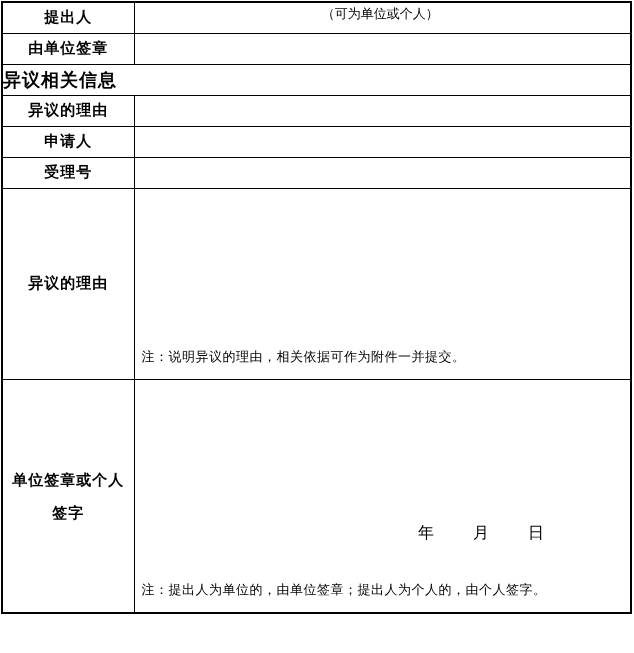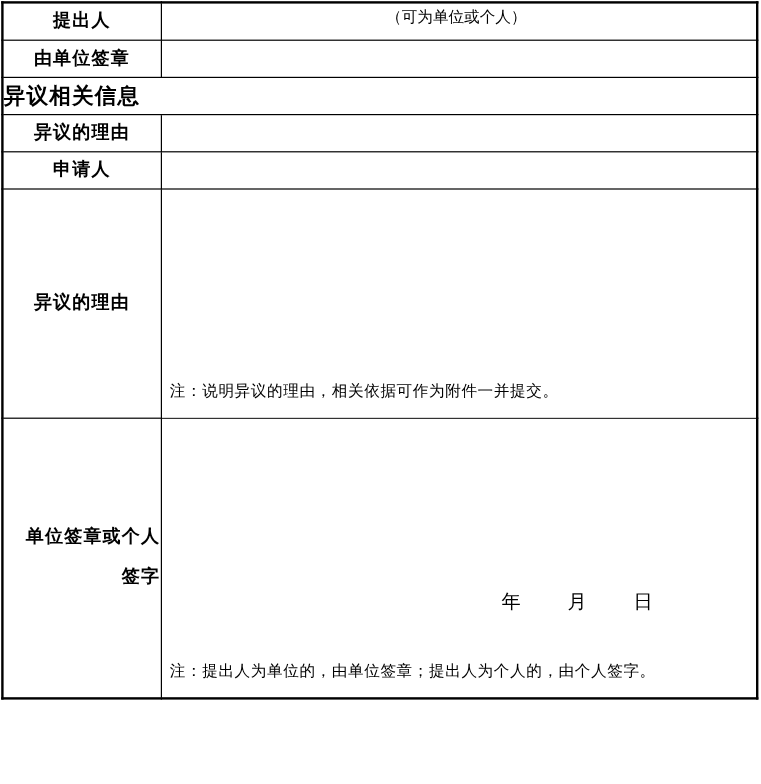--- a/index.html
+++ b/index.html
@@ -72,22 +72,21 @@
     left: 7px;
     bottom: 13px;
     font-family: "Liberation Serif", serif;
     font-size: 13px;
     white-space: nowrap;
     letter-spacing: 0.5px;
   }
   .sign-label-line {
     display: block;
     line-height: 33px;
-    text-align: right;
-    font-family: Liberation Serif, serif;
+    text-align: center;
   }
   .date-line {
     position: absolute;
     top: 143px;
     right: 86px;
     display: flex;
     gap: 39px;
     font-family: "Liberation Serif", serif;
     font-size: 16px;
   }
@@ -116,20 +115,24 @@
         <td class="header-cell" colspan="2">异议相关信息</td>
       </tr>
       <tr class="r-std">
         <td class="label-cell">异议的理由</td>
         <td class="value-cell"></td>
       </tr>
       <tr class="r-std">
         <td class="label-cell">申请人</td>
         <td class="value-cell"></td>
       </tr>
+      <tr class="r-std">
+        <td class="label-cell">受理号</td>
+        <td class="value-cell"></td>
+      </tr>
       <tr class="r-reason">
         <td class="label-cell">异议的理由</td>
         <td class="value-cell rel-cell">
           <span class="cell-note">注：说明异议的理由，相关依据可作为附件一并提交。</span>
         </td>
       </tr>
       <tr class="r-sign">
         <td class="label-cell">
           <span class="sign-label-line">单位签章或个人</span>
           <span class="sign-label-line">签字</span>

